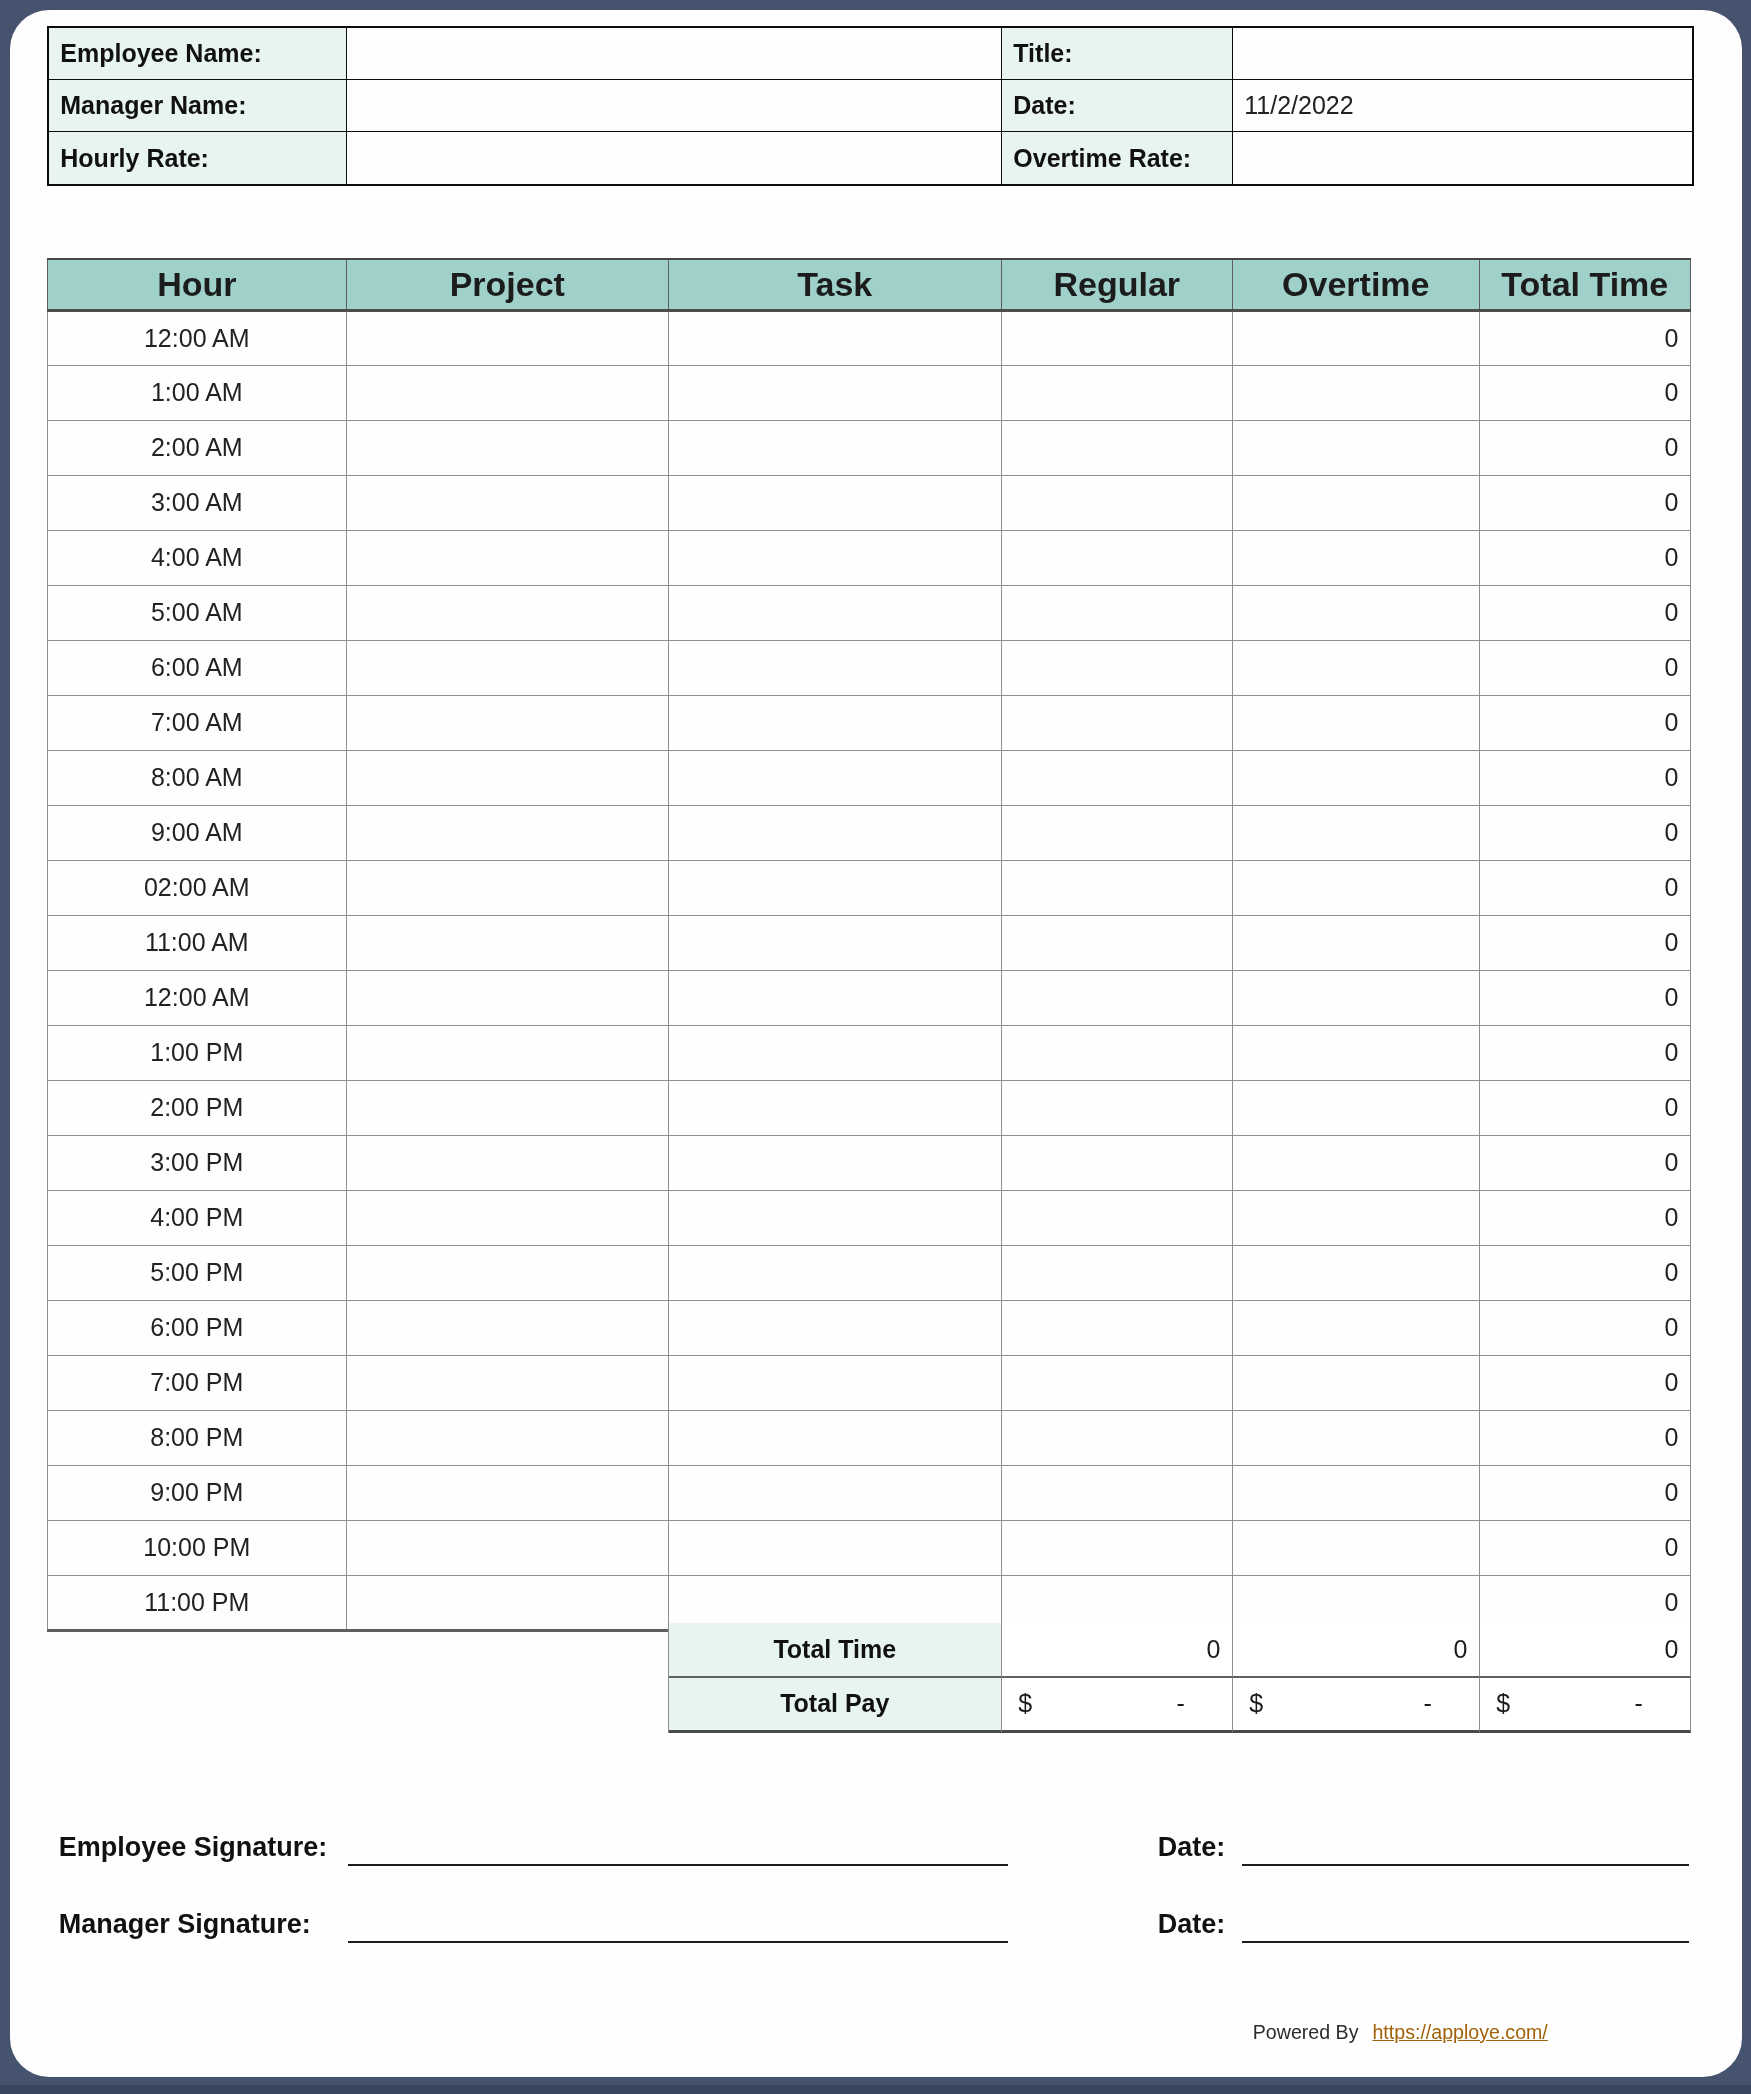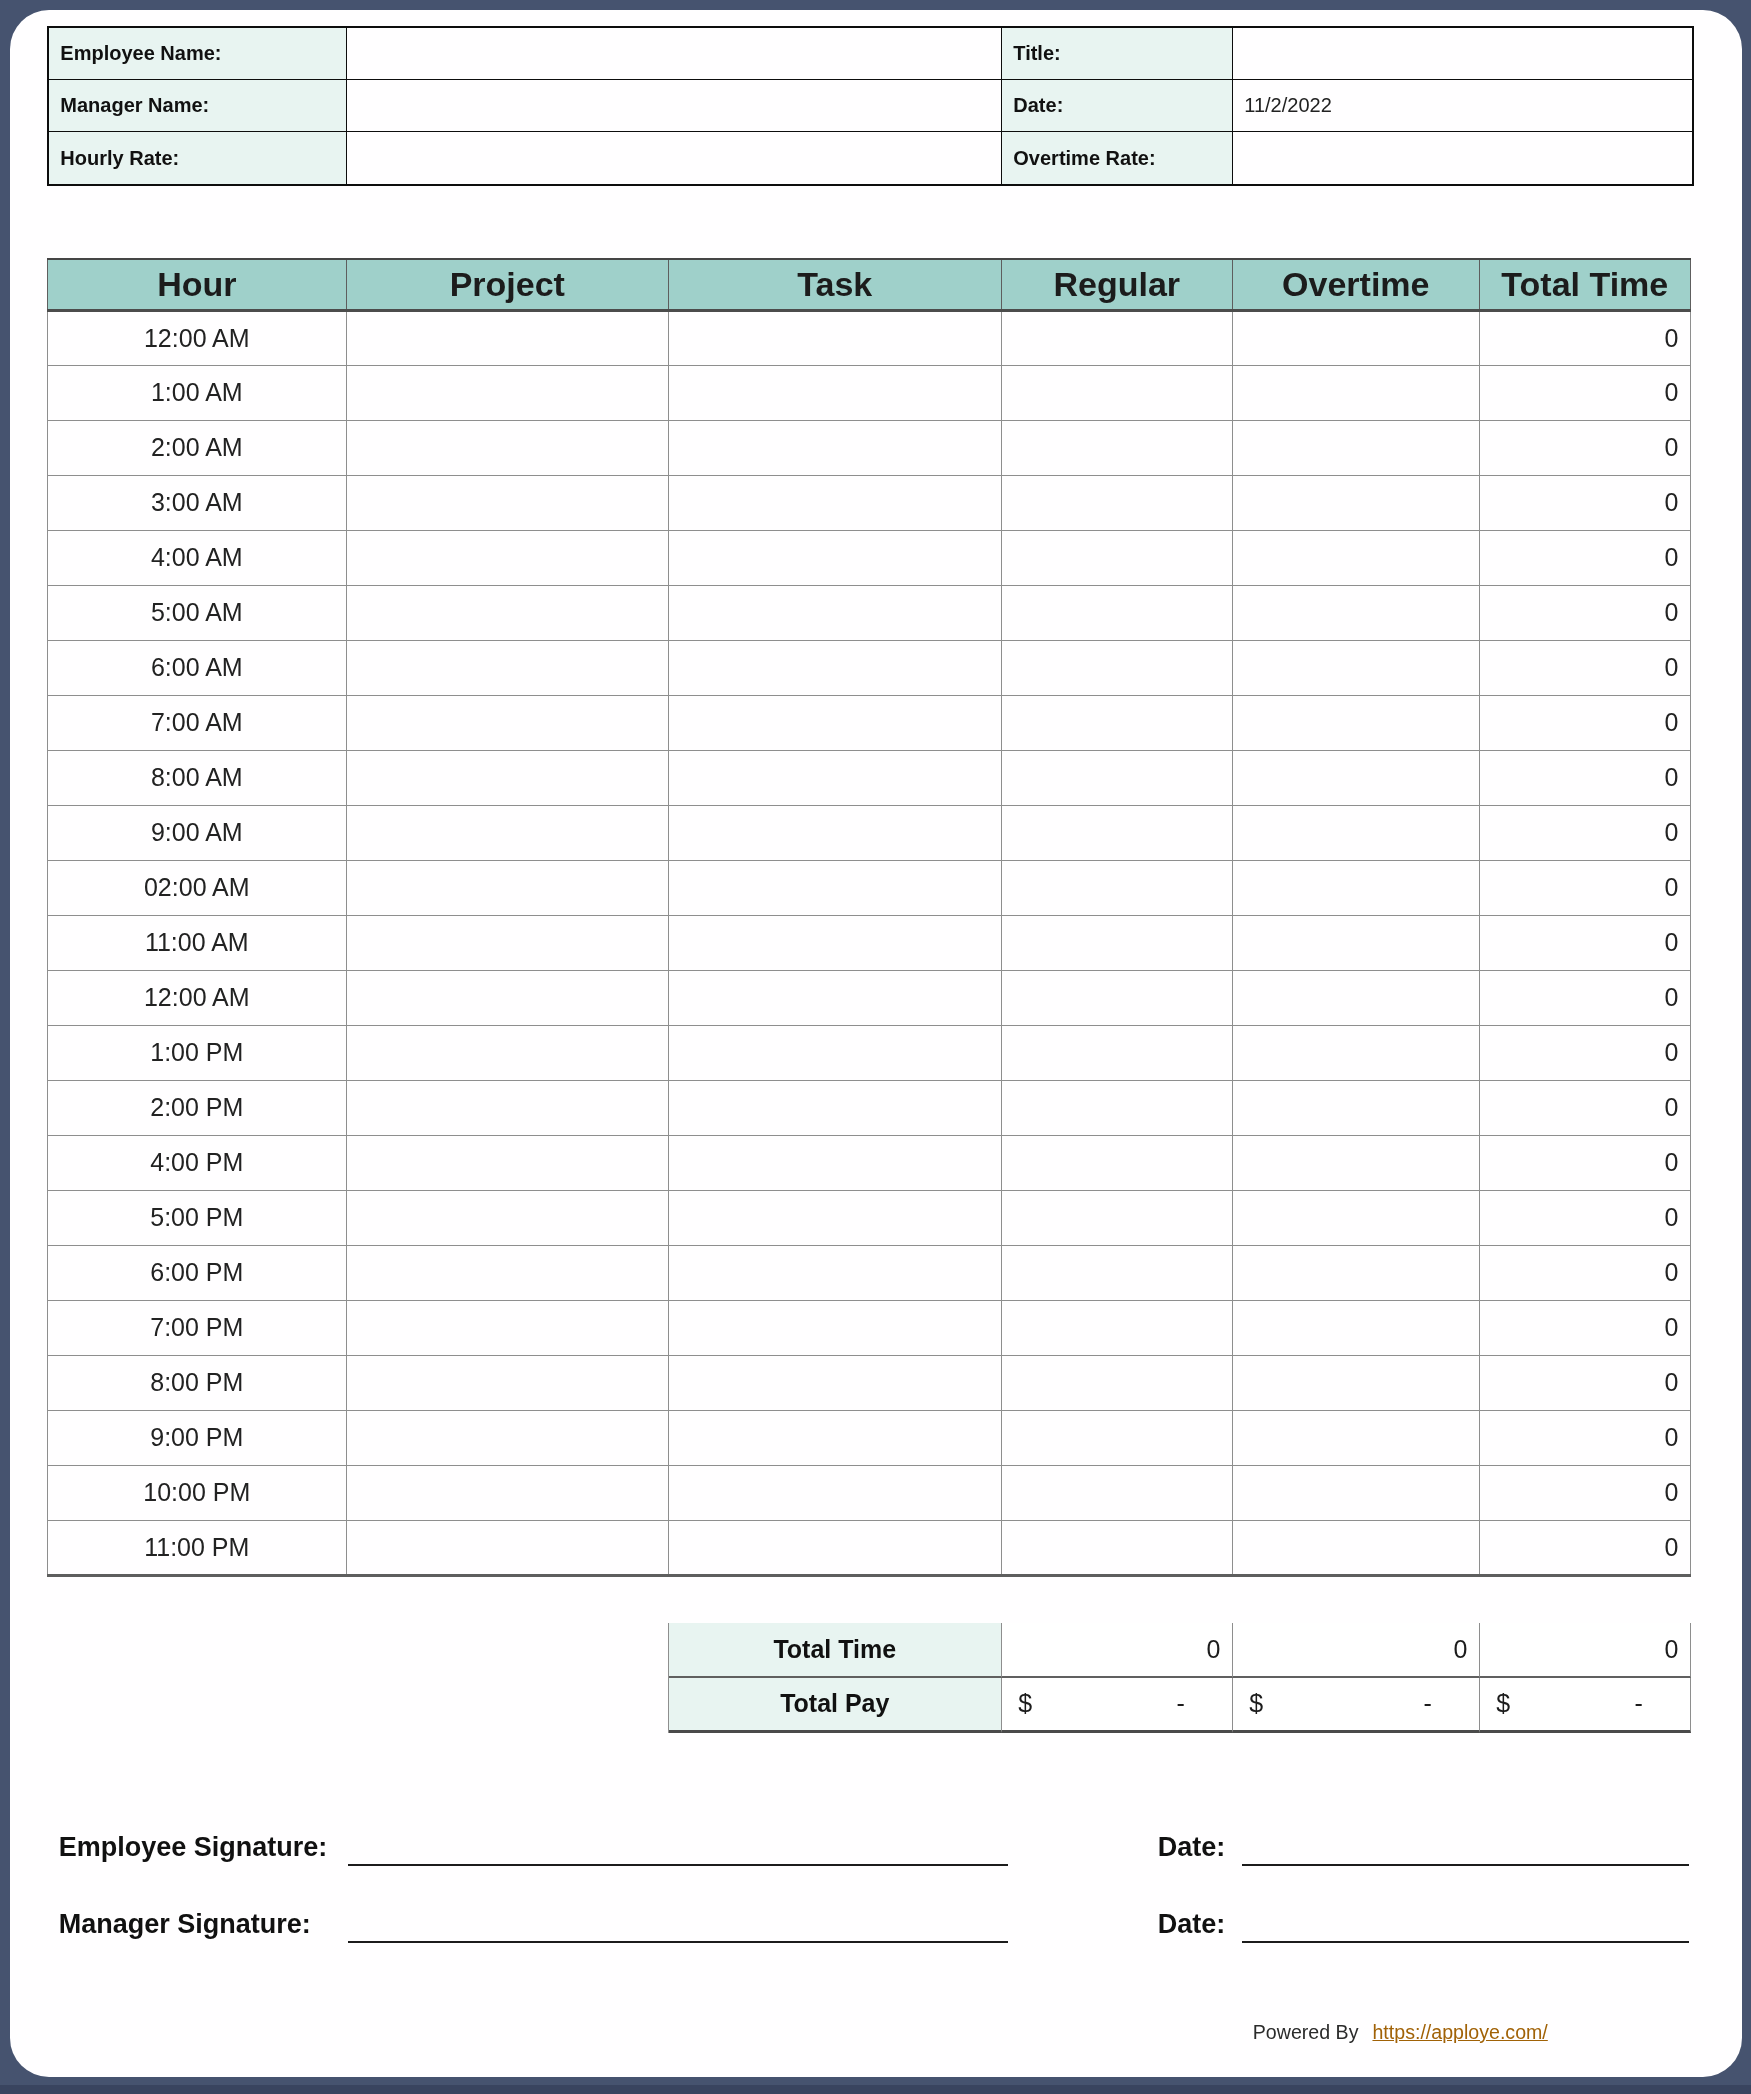--- a/index.html
+++ b/index.html
@@ -29,21 +29,21 @@
     grid-template-columns: 298px 655px 231px 459px;
     grid-auto-rows: 52px;
     border: 2.5px solid #0d0d0d;
   }
   .info > div {
     border-right: 1.6px solid #0d0d0d;
     border-bottom: 1.6px solid #0d0d0d;
     box-sizing: border-box;
     display: flex; align-items: center;
     padding: 0 11.5px;
-    font-size: 20px;
+    font-size: 25px;
   }
   .info > div:nth-child(4n) { border-right: none; }
   .info > div:nth-child(n+9) { border-bottom: none; }
   .info .lab { background: #e8f4f1; font-weight: bold; color: #111; }
   .info .val { color: #222; }
 
   
   .sheet {
     position: absolute; left: 37px; top: 248px;
     border-collapse: collapse;
@@ -274,20 +274,28 @@
     </tr>
         <tr>
       <td class="c-hour">2:00 PM</td>
       <td class="c-input"></td>
       <td class="c-input"></td>
       <td class="c-input"></td>
       <td class="c-input"></td>
       <td class="c-total">0</td>
     </tr>
         <tr>
+      <td class="c-hour">3:00 PM</td>
+      <td class="c-input"></td>
+      <td class="c-input"></td>
+      <td class="c-input"></td>
+      <td class="c-input"></td>
+      <td class="c-total">0</td>
+    </tr>
+        <tr>
       <td class="c-hour">4:00 PM</td>
       <td class="c-input"></td>
       <td class="c-input"></td>
       <td class="c-input"></td>
       <td class="c-input"></td>
       <td class="c-total">0</td>
     </tr>
         <tr>
       <td class="c-hour">5:00 PM</td>
       <td class="c-input"></td>

